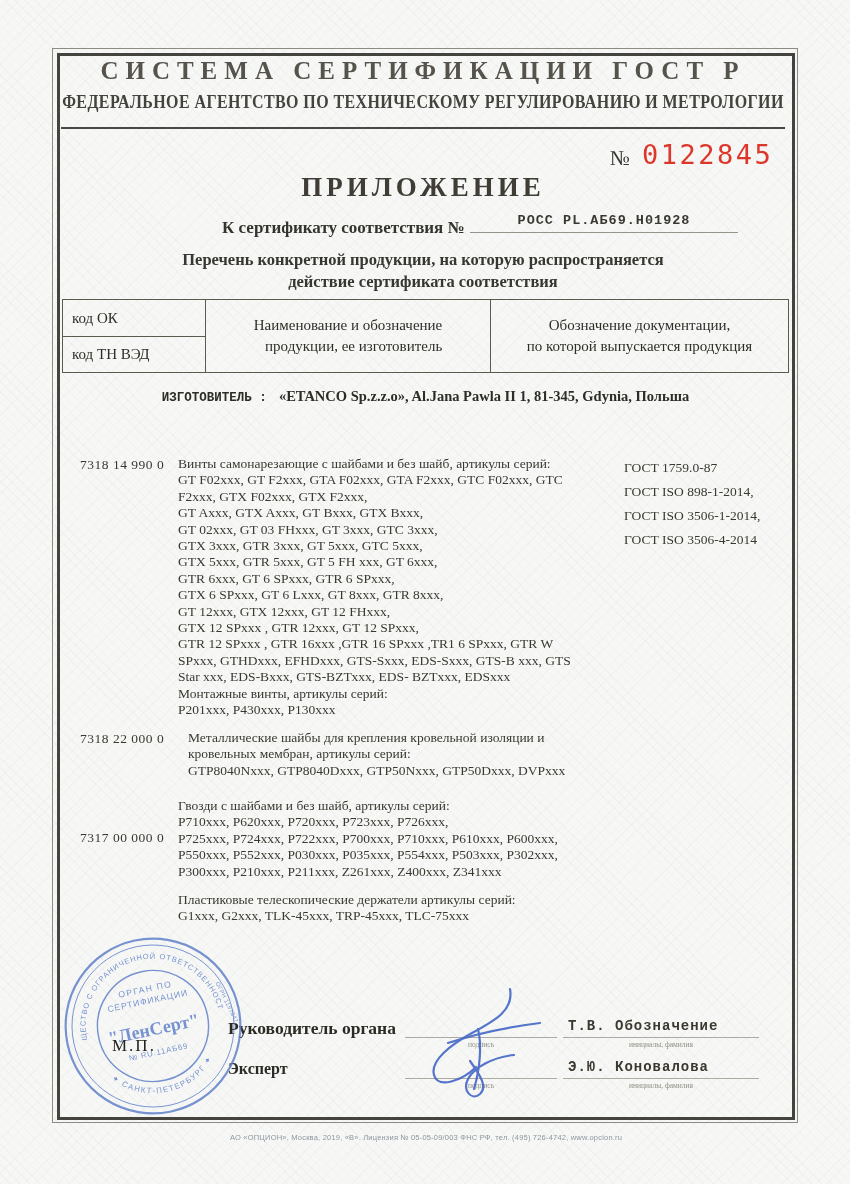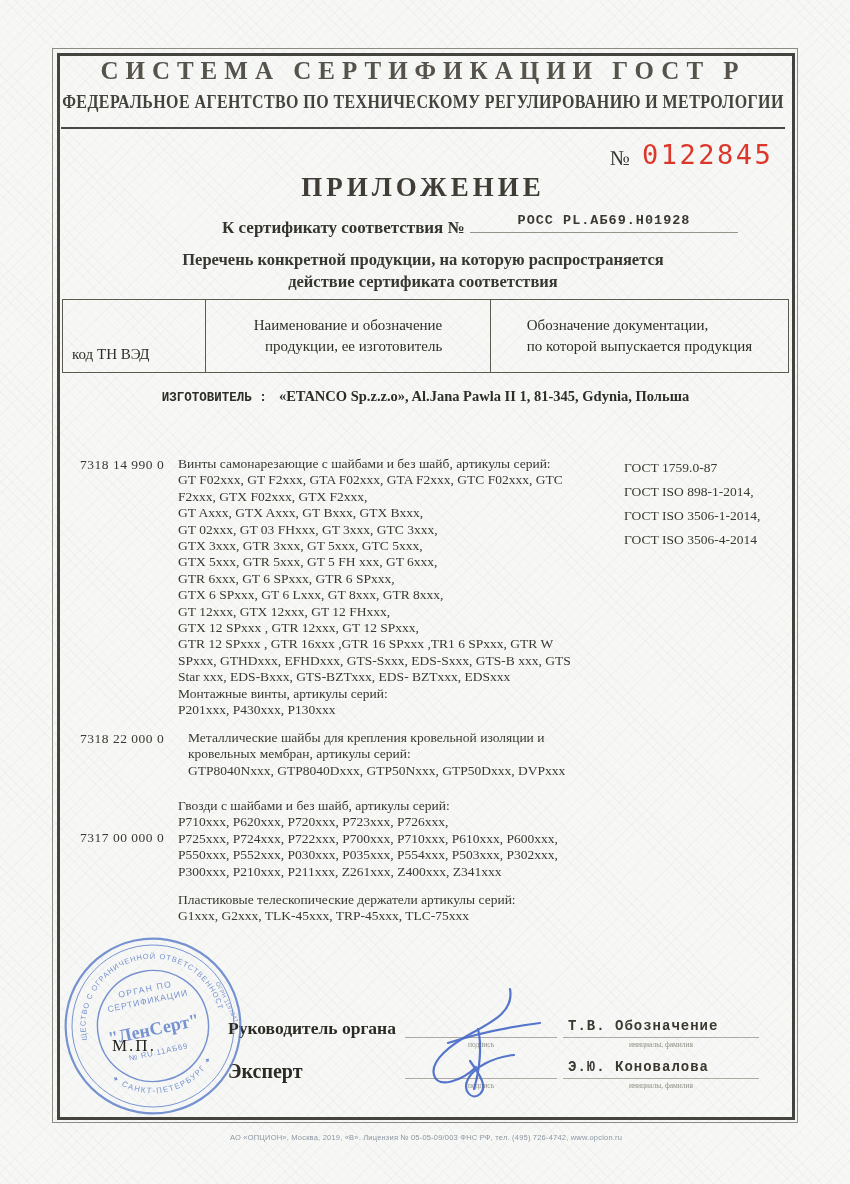--- a/index.html
+++ b/index.html
@@ -42,36 +42,36 @@
   .tbl{left:62px;top:299px;width:727px;height:74px;border:1px solid #5c594f;box-sizing:border-box;}
   .tbl-c1{left:0;top:0;width:143px;height:72px;border-right:1px solid #5c594f;box-sizing:border-box;}
   .tbl-c1r1{left:0;top:0;width:143px;height:37px;border-bottom:1px solid #5c594f;box-sizing:border-box;
             display:flex;align-items:center;padding-left:9px;font-size:15px;color:#2f2d27;}
   .tbl-c1r2{left:0;top:37px;width:143px;height:35px;display:flex;align-items:center;
             padding-left:9px;font-size:15px;color:#2f2d27;}
   .tbl-c2{left:143px;top:0;width:285px;height:72px;border-right:1px solid #5c594f;box-sizing:border-box;
           display:flex;align-items:center;justify-content:center;text-align:right;
           font-size:15px;color:#2f2d27;white-space:pre-line;line-height:21px;}
   .tbl-c3{left:428px;top:0;width:297px;height:72px;display:flex;align-items:center;justify-content:center;
-          font-size:15px;color:#2f2d27;white-space:pre-line;line-height:21px;}
+          text-align:center;font-size:15px;color:#2f2d27;white-space:pre-line;line-height:21px;}
   
   .manu{left:62px;top:387px;width:727px;text-align:center;color:#2e2c26;}
   .manu .lbl{font-family:"Liberation Mono","DejaVu Sans Mono",monospace;font-weight:bold;font-size:12.5px;}
   .manu .val{font-weight:bold;font-size:14.5px;}
   
   .code{font-size:13.5px;color:#3a3831;letter-spacing:0.5px;}
   .ptxt{width:458px;font-size:13.5px;line-height:16.4px;color:#3a3831;white-space:pre-line;}
   .docs{font-size:13.5px;line-height:24px;color:#3a3831;white-space:pre-line;}
   .code1{left:80px;top:457px;}  .text1{left:178px;top:456px;}  .docs1{left:624px;top:456px;}
   .code2{left:80px;top:731px;}  .text2{left:178px;top:730px;margin-left:10px;}
   .code3{left:80px;top:830px;}  .text3{left:178px;top:798px;}
   .text4{left:178px;top:892px;}
   
   .role1{left:228px;top:1018px;font-size:17.5px;font-weight:bold;color:#2c2a24;}
-  .role2{left:228px;top:1060px;font-size:20px;font-weight:bold;color:#2c2a24;}
+  .role2{left:228px;top:1060px;font-size:16px;font-weight:bold;color:#2c2a24;}
   .sline{height:1px;background:#adaaa1;}
   .sline1{left:405px;top:1037px;width:152px;}
   .sline2{left:405px;top:1078px;width:152px;}
   .nline1{left:563px;top:1037px;width:196px;}
   .nline2{left:563px;top:1078px;width:196px;}
   .scap{font-size:7.5px;color:#8f8d85;width:152px;text-align:center;}
   .scap1{left:405px;top:1040px;}  .scap2{left:405px;top:1081px;}
   .ncap{font-size:7.5px;color:#8f8d85;width:196px;text-align:center;}
   .ncap1{left:563px;top:1040px;}  .ncap2{left:563px;top:1081px;}
   .sname{font-family:"Liberation Mono","DejaVu Sans Mono",monospace;font-weight:bold;
@@ -103,20 +103,21 @@
   <div class="abs title">ПРИЛОЖЕНИЕ</div>
 
   <span class="abs certref-label">К сертификату соответствия №</span>
   <span class="abs certref-value">РОСС PL.АБ69.Н01928</span>
 
   <div class="abs sub1">Перечень конкретной продукции,  на которую распространяется</div>
   <div class="abs sub2">действие сертификата соответствия</div>
 
   <div class="abs tbl">
     <div class="abs tbl-c1">
+      <div class="abs tbl-c1r1">код ОК</div>
       <div class="abs tbl-c1r2">код ТН ВЭД</div>
     </div>
     <div class="abs tbl-c2">Наименование и обозначение
 продукции, ее изготовитель</div>
     <div class="abs tbl-c3">Обозначение документации,
 по которой выпускается продукция</div>
   </div>
 
   <div class="abs manu">
     <span class="lbl">ИЗГОТОВИТЕЛЬ :</span>&nbsp;&nbsp;

